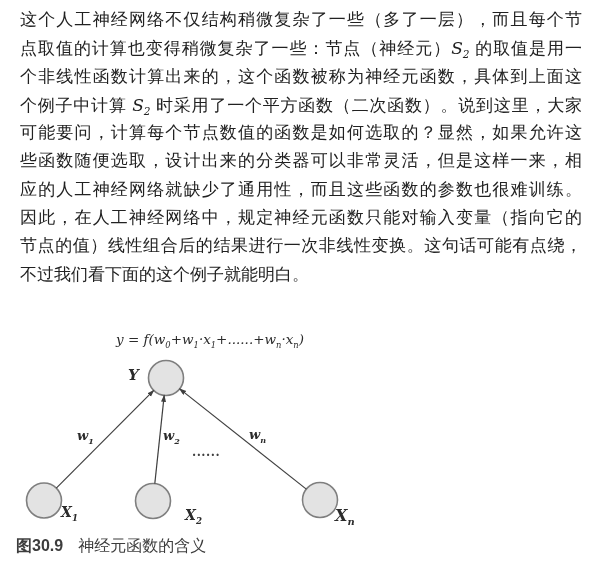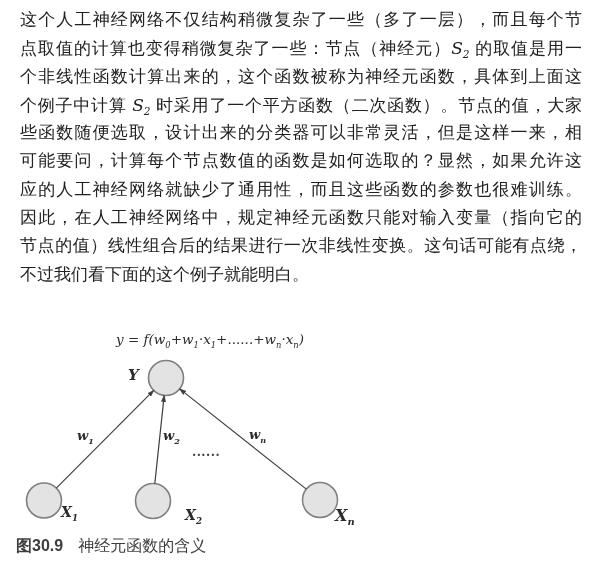--- a/index.html
+++ b/index.html
@@ -91,23 +91,23 @@
 </style>
 </head>
 <body>
 
 <div class="page">
 
   <div class="para">
     <div class="line"><span>这个人工神经网络不仅结构稍微复杂了一些（多了一层），而且每个节</span></div>
     <div class="line"><span>点取值的计算也变得稍微复杂了一些：节点（神经元）</span><span class="math">S</span><sub class="math">2</sub><span> 的取值是用一</span></div>
     <div class="line"><span>个非线性函数计算出来的，这个函数被称为神经元函数，具体到上面这</span></div>
-    <div class="line"><span>个例子中计算 </span><span class="math">S</span><sub class="math">2</sub><span> 时采用了一个平方函数（二次函数）。节点的值，大家</span></div>
+    <div class="line"><span>个例子中计算 </span><span class="math">S</span><sub class="math">2</sub><span> 时采用了一个平方函数（二次函数）。说到这里，大家</span></div>
+    <div class="line"><span>可能要问，计算每个节点数值的函数是如何选取的？显然，如果允许这</span></div>
     <div class="line"><span>些函数随便选取，设计出来的分类器可以非常灵活，但是这样一来，相</span></div>
-    <div class="line"><span>可能要问，计算每个节点数值的函数是如何选取的？显然，如果允许这</span></div>
     <div class="line"><span>应的人工神经网络就缺少了通用性，而且这些函数的参数也很难训练。</span></div>
     <div class="line"><span>因此，在人工神经网络中，规定神经元函数只能对输入变量（指向它的</span></div>
     <div class="line"><span>节点的值）线性组合后的结果进行一次非线性变换。这句话可能有点绕，</span></div>
     <div class="line"><span>不过我们看下面的这个例子就能明白。</span></div>
   </div>
 
   <div class="figure">
     <div class="formula"><span class="math">y = f(w</span><sub class="math">0</sub><span class="math">+w</span><sub class="math">1</sub><span class="math">·x</span><sub class="math">1</sub><span class="math">+......+w</span><sub class="math">n</sub><span class="math">·x</span><sub class="math">n</sub><span class="math">)</span></div>
 
     <svg width="600" height="235" viewBox="0 0 600 235">

